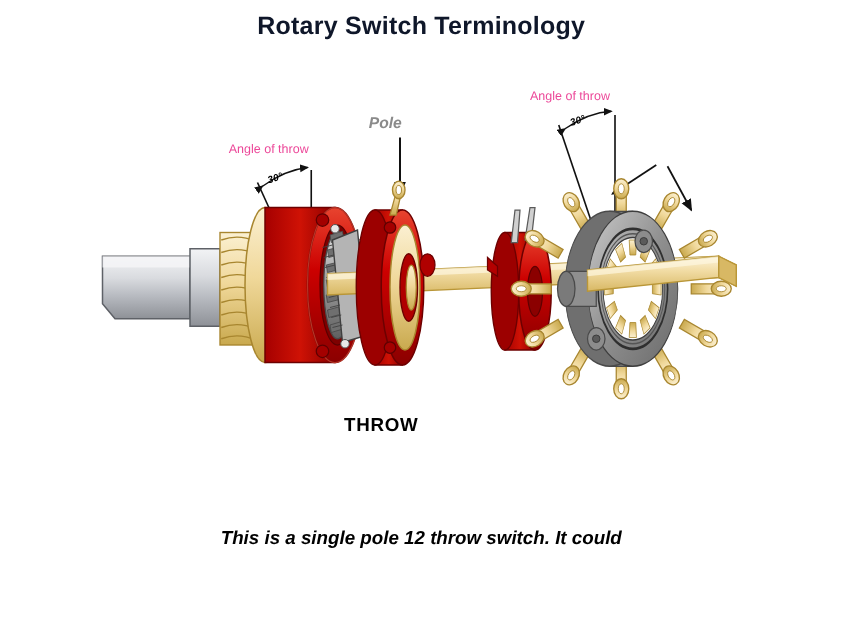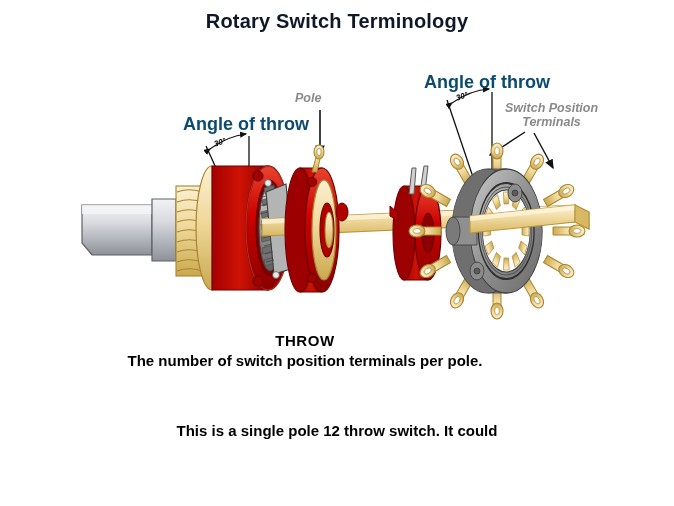--- a/index.html
+++ b/index.html
@@ -12,21 +12,21 @@
   }
   #slide{position:relative;width:674px;height:506px;}
 
   .title{
     position:absolute;top:10px;left:0;width:674px;
     text-align:center;
     font-size:20px;font-weight:bold;color:#0f172a;
     letter-spacing:.2px;
   }
 
-  .lbl{position:absolute;color:#0c4a6e;font-weight:bold;font-size:18px;white-space:nowrap;}
+  .lbl{position:absolute;color:#ec4899;font-weight:normal;font-size:10px;white-space:nowrap;}
   .lbl-gray{position:absolute;color:#8a8a8a;font-style:italic;font-weight:bold;font-size:12.5px;white-space:nowrap;line-height:14px;}
 
   #lbl-aot-left{left:183px;top:114px;}
   #lbl-pole{left:295px;top:91px;}
   #lbl-aot-right{left:424px;top:72px;}
   #lbl-spt{left:505px;top:101px;text-align:center;}
 
   .deg{position:absolute;font-size:8px;font-weight:bold;color:#000;font-style:italic;}
   #deg-left{left:214px;top:138px;transform:rotate(-18deg);}
   #deg-right{left:456px;top:92px;transform:rotate(-18deg);}
@@ -34,21 +34,21 @@
   #art{position:absolute;left:0;top:0;width:674px;height:506px;}
 
   .caption{position:absolute;left:0;width:610px;text-align:center;color:#000;font-weight:bold;}
   #cap-throw{top:332px;font-size:15px;letter-spacing:.6px;}
   #cap-def{top:352px;font-size:15px;}
 
   #para{
     position:absolute;left:0;top:420px;width:674px;
     text-align:center;color:#000;font-weight:bold;font-size:15px;line-height:21px;
   }
-  #para span{display:block;}
+  #para span{display:block;font-style:italic;}
 </style>
 </head>
 <body>
 
 <div id="slide">
 
   <div class="title">Rotary Switch Terminology</div>
 
   <svg id="art" viewBox="0 0 674 506">
     <defs>
@@ -357,25 +357,20 @@
   </svg>
 
   <div class="lbl" id="lbl-aot-left">Angle of throw</div>
   <div class="deg" id="deg-left">30°</div>
 
   <div class="lbl-gray" id="lbl-pole">Pole</div>
 
   <div class="lbl" id="lbl-aot-right">Angle of throw</div>
   <div class="deg" id="deg-right">30°</div>
 
-  <div class="lbl-gray" id="lbl-spt">
-    <div>Switch Position</div>
-    <div>Terminals</div>
-  </div>
 
   <div class="caption" id="cap-throw">THROW</div>
-  <div class="caption" id="cap-def">The number of switch position terminals per pole.</div>
 
   <div id="para">
     <span>This is a single pole 12 throw switch. It could</span>
   </div>
 
 </div>
 
 </body></html>

